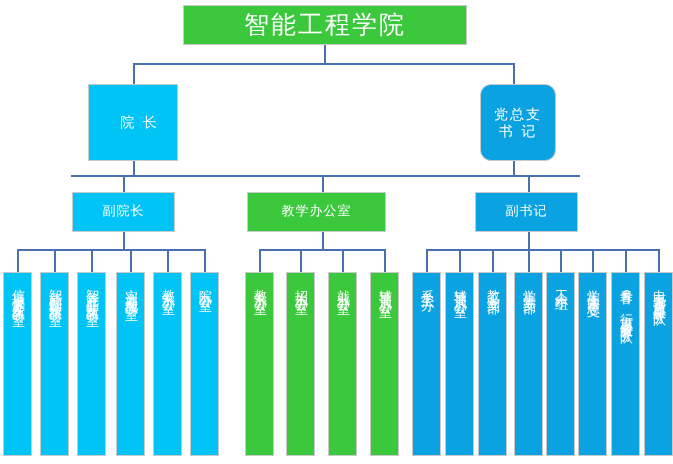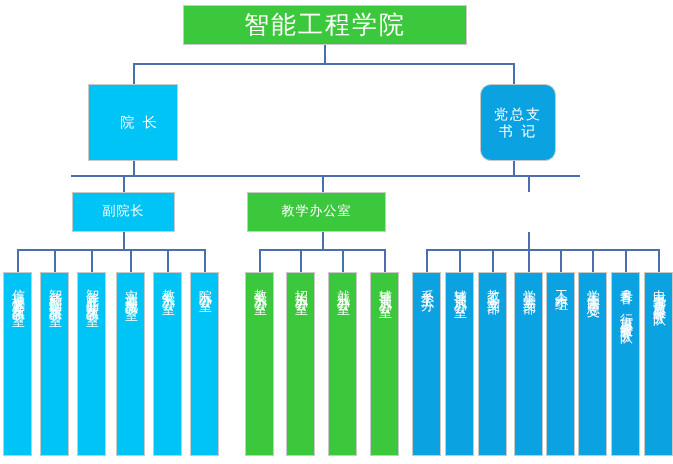--- a/index.html
+++ b/index.html
@@ -112,20 +112,21 @@
 
   <div class="node blue lvl1 two-line" style="left:480px;top:84px;width:76px;height:77px;border-radius:11px;">
     <span>党总支</span>
     <span>书  记</span>
   </div>
 
   <div class="node cyan lvl2" style="left:72px;top:192px;width:103px;height:40px;">副院长</div>
 
   <div class="node green lvl2" style="left:247px;top:192px;width:139px;height:40px;">教学办公室</div>
 
+  <div class="node blue lvl2" style="left:475px;top:192px;width:103px;height:40px;">副书记</div>
 
   <div class="node cyan leaf" style="left:3px;top:272px;width:29px;height:184px;">信息技术开发教研室</div>
   <div class="node cyan leaf" style="left:40px;top:272px;width:29px;height:184px;">智能控制技术教研室</div>
   <div class="node cyan leaf" style="left:77px;top:272px;width:29px;height:184px;">智能产品开发教研室</div>
   <div class="node cyan leaf" style="left:116px;top:272px;width:29px;height:184px;">实训基地教研室</div>
   <div class="node cyan leaf" style="left:153px;top:272px;width:29px;height:184px;">教学办公室</div>
   <div class="node cyan leaf" style="left:190px;top:272px;width:29px;height:184px;">院办公室</div>
 
   <div class="node green leaf" style="left:245px;top:272px;width:29px;height:184px;">教学办公室</div>
   <div class="node green leaf" style="left:286px;top:272px;width:29px;height:184px;">招生办公室</div>

